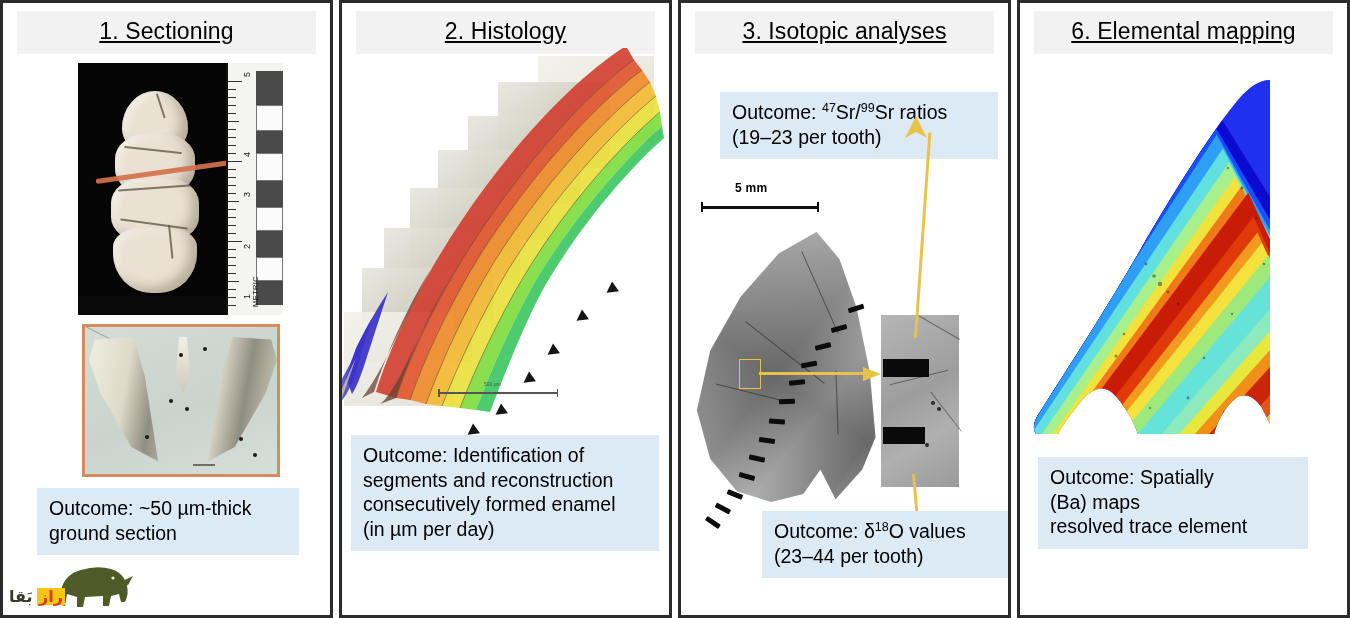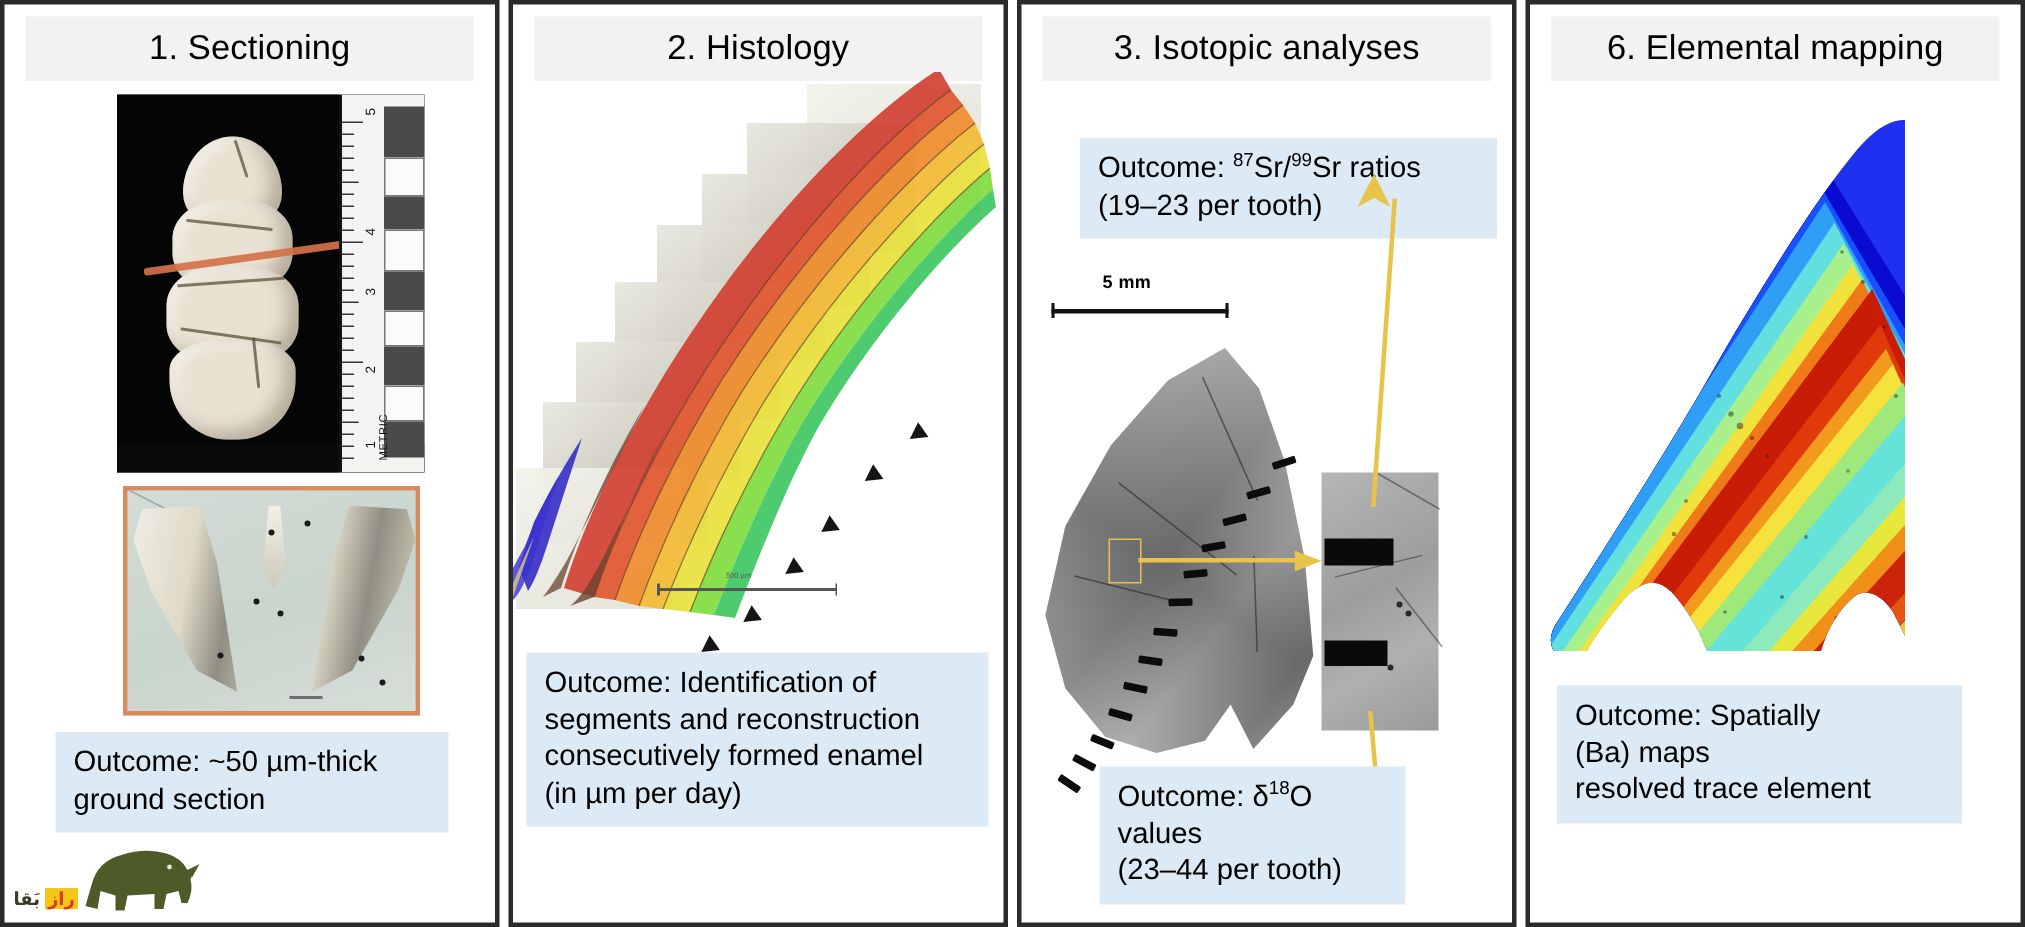--- a/index.html
+++ b/index.html
@@ -1,18 +1,18 @@
 <!DOCTYPE html>
 <html><head>
 <meta charset="utf-8">
 <style>
   html,body{margin:0;padding:0;background:#ffffff;}
   body{width:1350px;height:618px;overflow:hidden;
        font-family:"Liberation Sans","DejaVu Sans",sans-serif;color:#000;}
-  .figure{position:relative;width:1350px;height:618px;display:flex;gap:6px;box-sizing:border-box;}
+  .figure{position:relative;width:1350px;height:618px;display:flex;gap:6px;box-sizing:border-box;text-decoration:underline;}
   .panel{position:relative;flex:1 1 0;border:3px solid #2b2b2b;background:#fff;
          box-sizing:border-box;overflow:hidden;}
   .panel-header{margin:8px 14px 0 14px;background:#f2f2f2;text-align:center;
                 padding:7px 0 9px 0;font-size:23px;letter-spacing:.1px;}
   .panel-body{position:relative;width:100%;height:calc(100% - 48px);}
   .outcome{position:absolute;background:#dbeaf5;padding:8px 10px 10px 12px;
            font-size:19.5px;line-height:1.26;box-sizing:border-box;}
   .outcome sup{font-size:12.5px;vertical-align:super;line-height:0;}
 
   
@@ -87,21 +87,21 @@
         background:linear-gradient(150deg,#b6b6b6,#9d9d9d 45%,#b0b0b0 70%,#9a9a9a 100%);}
   .p3-inset .icrack{position:absolute;background:rgba(40,40,40,.5);height:1px;}
   .p3-inset .pit{position:absolute;width:4px;height:4px;border-radius:50%;background:#2a2a2a;}
   .p3-ablate{position:absolute;background:#0a0a0a;}
   .arrow-y{position:absolute;background:#e8c34a;}
 
   
   .p4-map{position:absolute;left:8px;top:14px;width:272px;height:376px;}
   .watermark{position:absolute;left:4px;bottom:2px;width:132px;height:62px;}
   .wm-rhino{position:absolute;right:4px;bottom:4px;width:84px;height:52px;}
-  .wm-text{position:absolute;left:2px;bottom:10px;font-size:12px;font-weight:bold;
+  .wm-text{position:absolute;left:2px;bottom:10px;font-size:16px;font-weight:bold;
            direction:rtl;white-space:nowrap;}
   .wm-raz{background:#f5c518;color:#d93a1a;padding:0 2px;}
   .wm-baqa{color:#3a3a2a;}
 </style>
 </head>
 <body>
 
 <div class="figure">
 
   <div class="panel">
@@ -286,21 +286,21 @@
         <div><span>(in µm per day)</span></div>
       </div>
     </div>
   </div>
 
   <div class="panel">
     <div class="panel-header">3. Isotopic analyses</div>
     <div class="panel-body">
 
       <div class="outcome" style="left:39px;top:38px;width:278px;">
-        <div><span>Outcome: </span><sup>87</sup><span>Sr/</span><sup>99</sup><span>Sr ratios</span></div>
+        <div><span>Outcome: </span><sup>47</sup><span>Sr/</span><sup>99</sup><span>Sr ratios</span></div>
         <div><span>(19–23 per tooth)</span></div>
       </div>
 
       <div class="p3-scale"></div>
       <div class="p3-scale-text">5 mm</div>
 
       <div class="p3-tooth">
         <div class="shade"></div>
         <div class="crackline" style="left:40px;top:120px;width:100px;transform:rotate(38deg)"></div>
         <div class="crackline" style="left:80px;top:60px;width:90px;transform:rotate(66deg)"></div>
@@ -343,21 +343,21 @@
       <div class="arrow-y" style="left:233px;top:78px;width:3px;height:206px;transform:rotate(4deg);transform-origin:bottom center"></div>
       <svg style="position:absolute;left:222px;top:62px;width:26px;height:24px">
         <path d="M13 0 L24 22 L13 16 L2 22 Z" fill="#e8c34a"></path>
       </svg>
 
       <div class="arrow-y" style="left:231px;top:420px;width:3px;height:74px;transform:rotate(-5deg);transform-origin:top center"></div>
       <svg style="position:absolute;left:216px;top:484px;width:26px;height:24px">
         <path d="M13 24 L2 2 L13 8 L24 2 Z" fill="#e8c34a"></path>
       </svg>
 
-      <div class="outcome" style="left:52px;top:457px;width:204px;">
+      <div class="outcome" style="left:81px;top:457px;width:248px;">
         <div><span>Outcome: δ</span><sup>18</sup><span>O values</span></div>
         <div><span>(23–44 per tooth)</span></div>
       </div>
     </div>
   </div>
 
   <div class="panel">
     <div class="panel-header">6. Elemental mapping</div>
     <div class="panel-body">
 

